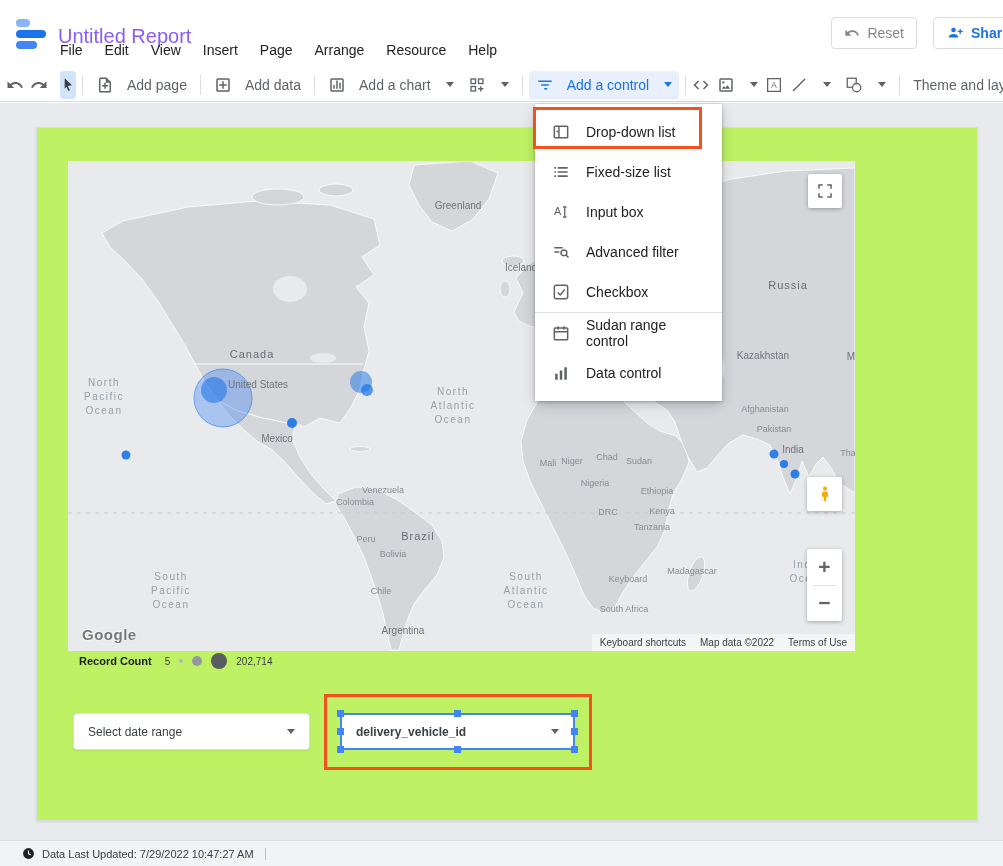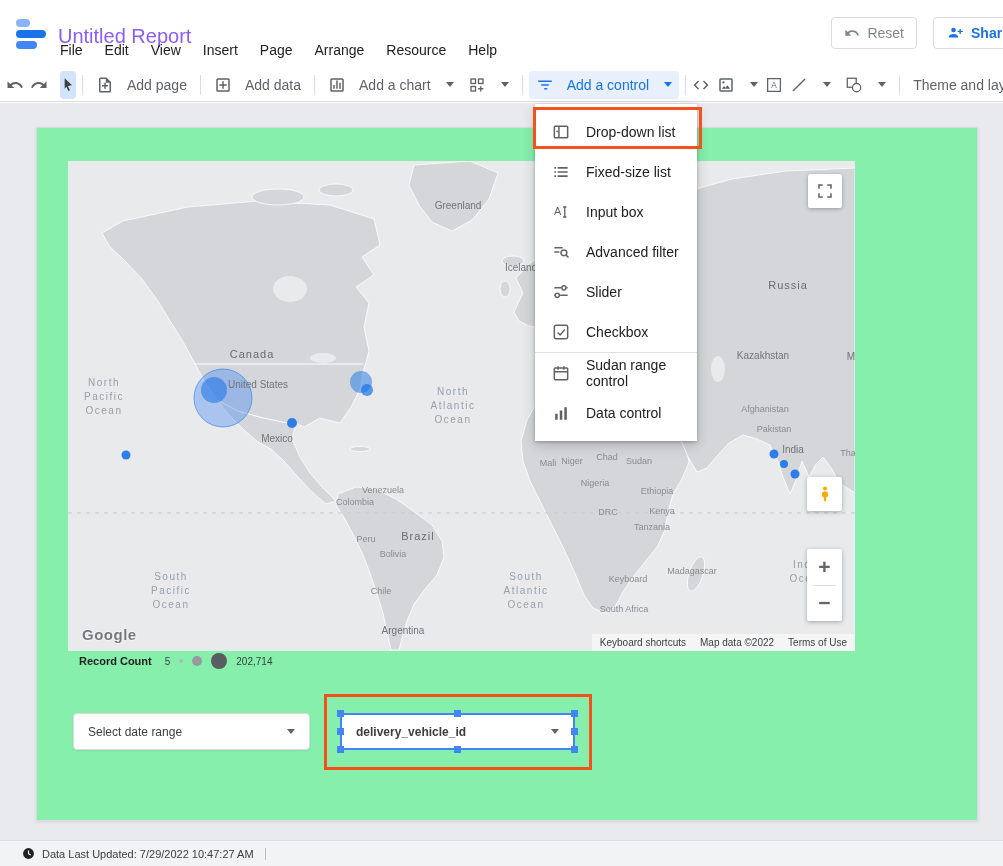--- a/index.html
+++ b/index.html
@@ -29,21 +29,21 @@
   .tb  { display:flex; align-items:center; gap:13px; height:28px; padding:0 7px; border-radius:4px;
          color:#5f6368; font-size:14px; white-space:nowrap; }
   .sep { width:1px; height:20px; background:#dadce0; margin:0 6px; flex:none; }
   .select-tool { background:#d2e3fc; margin-left:12px; }
   .caret { width:0; height:0; border-left:4px solid transparent; border-right:4px solid transparent;
            border-top:5px solid #5f6368; margin-left:2px; }
   .tb.active { background:#e8f0fe; color:#1a73e8; }
   .tb.active .caret { border-top-color:#1a73e8; }
   
   .canvas { position:absolute; left:0; top:103px; width:100%; height:737px; background:#e8eaed; }
-  .page { position:absolute; left:36px; top:24px; width:942px; height:694px; background:#86efac;
+  .page { position:absolute; left:36px; top:24px; width:942px; height:694px; background:#bef264;
           border:1px solid #d9dce0; box-shadow:0 1px 3px rgba(60,64,67,.12); }
   
   .map { position:absolute; left:31px; top:33px; width:787px; height:490px; background:#e9eaec; overflow:hidden; }
   .ml { position:absolute; transform:translate(-50%,-50%); white-space:pre-line; text-align:center;
         pointer-events:none; line-height:14px; }
   .ml.o  { font-size:10px; color:#96a0a8; letter-spacing:1.5px; }
   .ml.c  { font-size:10px; color:#6f757b; }
   .ml.lg { font-size:11px; color:#666c72; letter-spacing:1px; }
   .ml.sm { font-size:9px;  color:#878d93; }
   .map-ctl { position:absolute; background:#fff; border-radius:2px; box-shadow:0 1px 4px rgba(0,0,0,.3);
@@ -72,21 +72,21 @@
   .ctl .caret { margin-left:auto; }
   .date-ctl { left:36px; top:585px; width:237px; border:1px solid #dadce0; border-radius:4px;
               box-shadow:0 1px 2px rgba(60,64,67,.1); }
   .dd-ctl { left:303px; top:585px; width:235px; border:2px solid #4285f4; font-weight:bold; }
   .handle { position:absolute; width:7px; height:7px; background:#4285f4; z-index:5; }
   
   .annot { position:absolute; border:3px solid #f4511e; z-index:70; pointer-events:none; }
   .annot.ctl-box  { left:287px; top:566px; width:268px; height:76px; }
   .annot.menu-box { left:533px; top:107px; width:169px; height:42px; }
   
-  .menu { position:absolute; left:535px; top:104px; width:162px; background:#fff; padding:8px 0;
+  .menu { position:absolute; left:535px; top:104px; width:187px; background:#fff; padding:8px 0;
           box-shadow:0 1px 3px rgba(0,0,0,.25), 0 4px 12px rgba(0,0,0,.18); z-index:60; }
   .menu-item { height:40px; display:flex; align-items:center; gap:15px; padding:0 16px; font-size:14px; color:#202124; }
   .menu-div { height:1px; background:#e0e0e0; margin:0; }
   
   .footer { position:absolute; left:0; bottom:0; width:100%; height:26px; background:#f1f3f4;
             border-top:1px solid #dadce0; display:flex; align-items:center; padding-left:22px; gap:7px;
             font-size:11px; color:#3c4043; z-index:20; }
   .f-divider { width:1px; height:12px; background:#bdc1c6; margin-left:4px; }
   svg { display:block; }
 </style>
@@ -430,30 +430,20 @@
           <path d="M4 7h10M4 12h6"></path>
           <circle cx="15.5" cy="13" r="3.5"></circle>
           <path d="M18 15.5L21 18.5"></path>
         </svg>
       </span>
     <span>Advanced filter</span>
   </div>
   <div class="menu-item">
     <span>
         <svg width="20" height="20" viewBox="0 0 24 24" fill="none" stroke="#5f6368" stroke-width="1.8">
-          <path d="M4 7h8M18.5 7H20M4 16h1.5M11 16h9"></path>
-          <circle cx="15.5" cy="7" r="2.5"></circle>
-          <circle cx="7.5" cy="16" r="2.5"></circle>
-        </svg>
-      </span>
-    <span>Slider</span>
-  </div>
-  <div class="menu-item">
-    <span>
-        <svg width="20" height="20" viewBox="0 0 24 24" fill="none" stroke="#5f6368" stroke-width="1.8">
           <rect x="4" y="4" width="16" height="16" rx="2"></rect>
           <path d="M8 12.5l3 3 5.5-6.5"></path>
         </svg>
       </span>
     <span>Checkbox</span>
   </div>
   <div class="menu-div"></div>
   <div class="menu-item">
     <span>
         <svg width="20" height="20" viewBox="0 0 24 24" fill="none" stroke="#5f6368" stroke-width="1.8">

